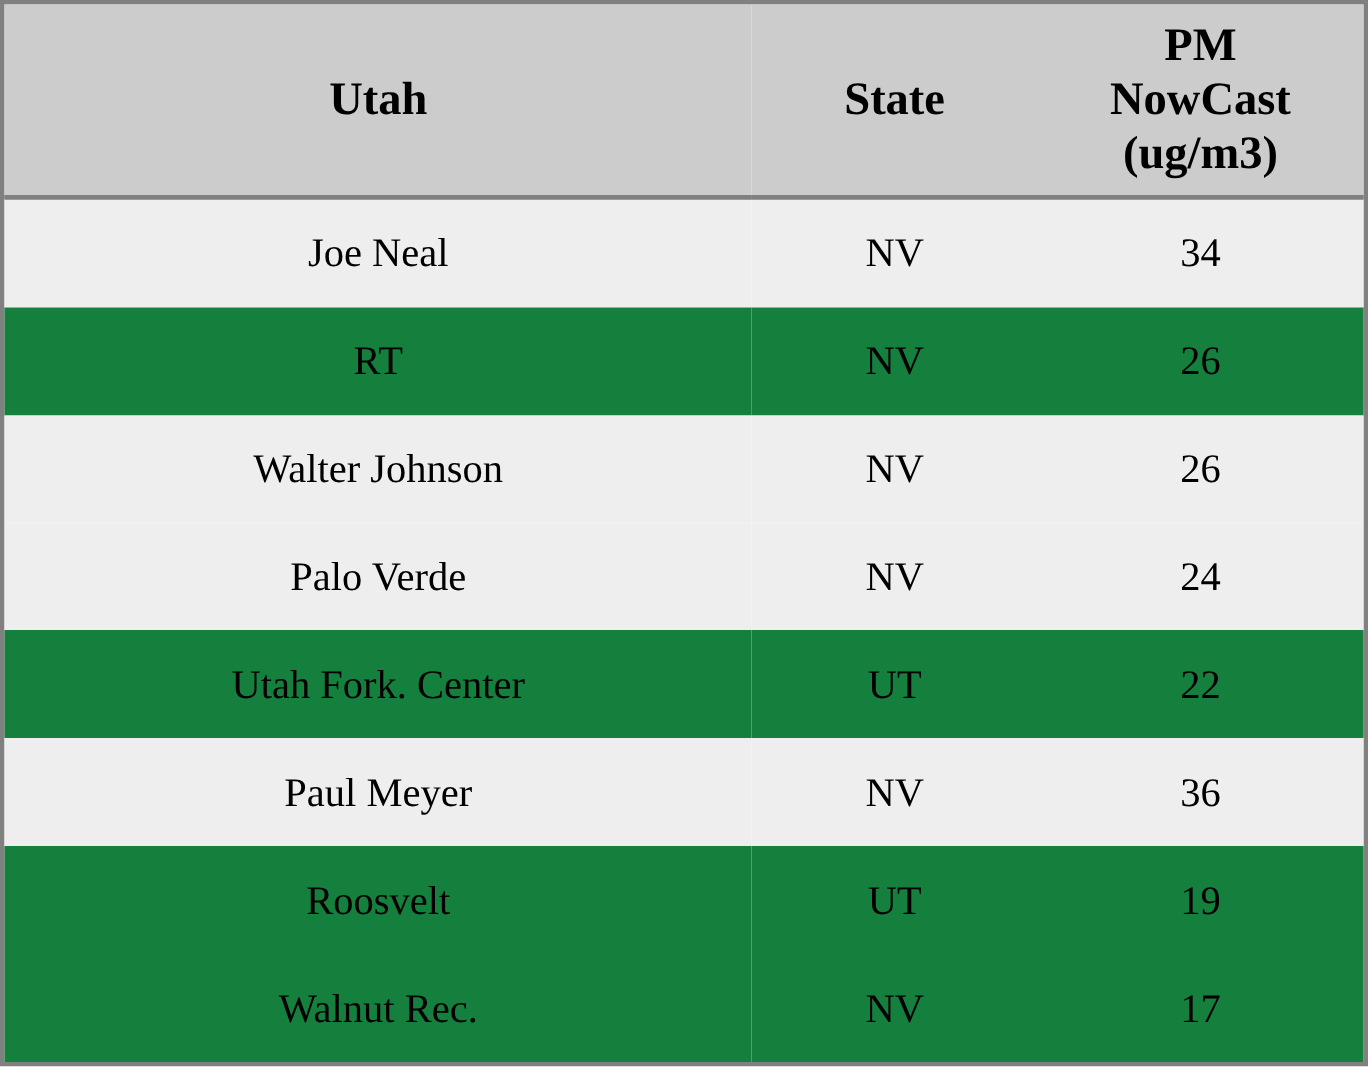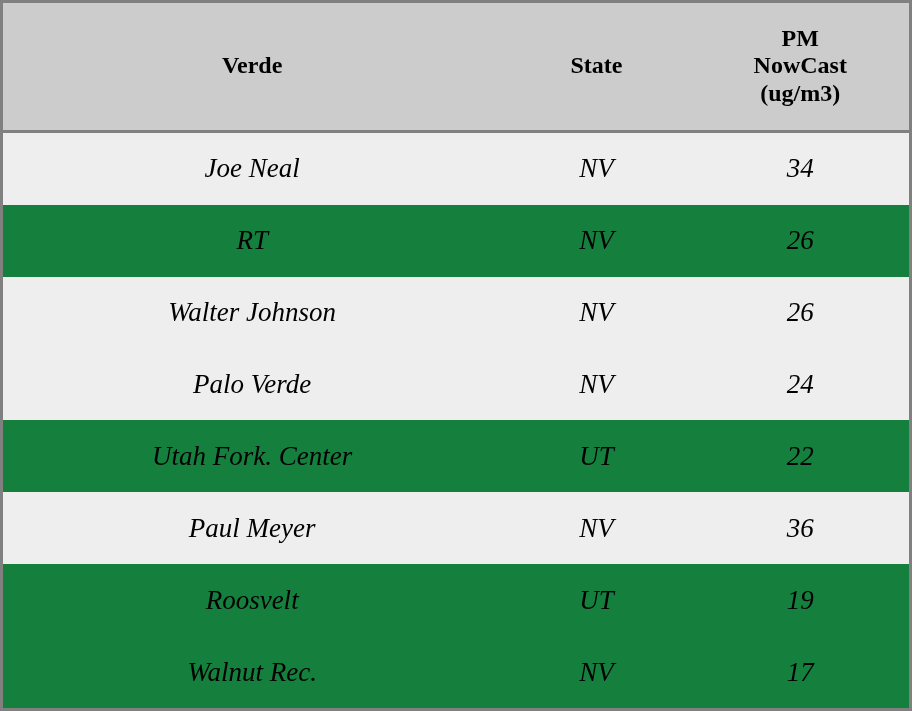--- a/index.html
+++ b/index.html
@@ -24,39 +24,38 @@
     width: 100%;
     height: 100%;
     border-collapse: collapse;
     table-layout: fixed;
   }
   thead th {
     background: #cccccc;
     color: #000000;
     font-family: "Liberation Serif", serif;
     font-weight: bold;
-    font-size: 24px;
+    font-size: 31px;
     line-height: 1.16;
     text-align: center;
     vertical-align: middle;
     padding: 6px 4px;
     border-bottom: 3px solid #808080;
     height: 128px;
     box-sizing: border-box;
   }
   tbody td {
     font-family: "Liberation Serif", serif;
     font-size: 27px;
     color: #000000;
     text-align: center;
     vertical-align: middle;
     height: 58px;
     padding: 0 4px;
     border: none;
-    font-style: italic;
   }
   tbody tr.odd-row td {
     background: #eeeeee;
   }
   tbody tr.even-row td {
     background: #15803d;
   }
   col.col-site { width: 55%; }
   col.col-state { width: 21%; }
   col.col-value { width: 24%; }
@@ -66,21 +65,21 @@
 
 <div class="table-wrap">
   <table class="data-table">
     <colgroup>
       <col class="col-site">
       <col class="col-state">
       <col class="col-value">
     </colgroup>
     <thead>
       <tr>
-        <th>Verde</th>
+        <th>Utah</th>
         <th>State</th>
         <th>
           <div>PM</div>
           <div>NowCast</div>
           <div>(ug/m3)</div>
         </th>
       </tr>
     </thead>
     <tbody>
       <tr class="odd-row">

